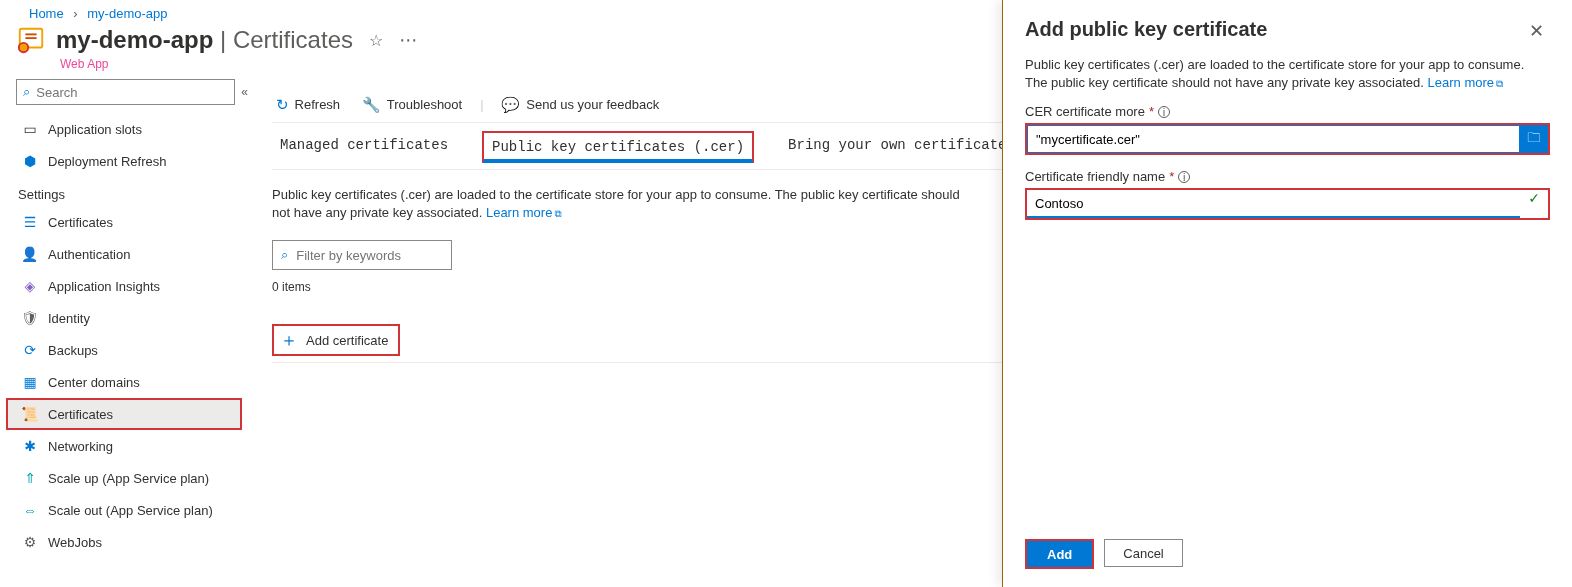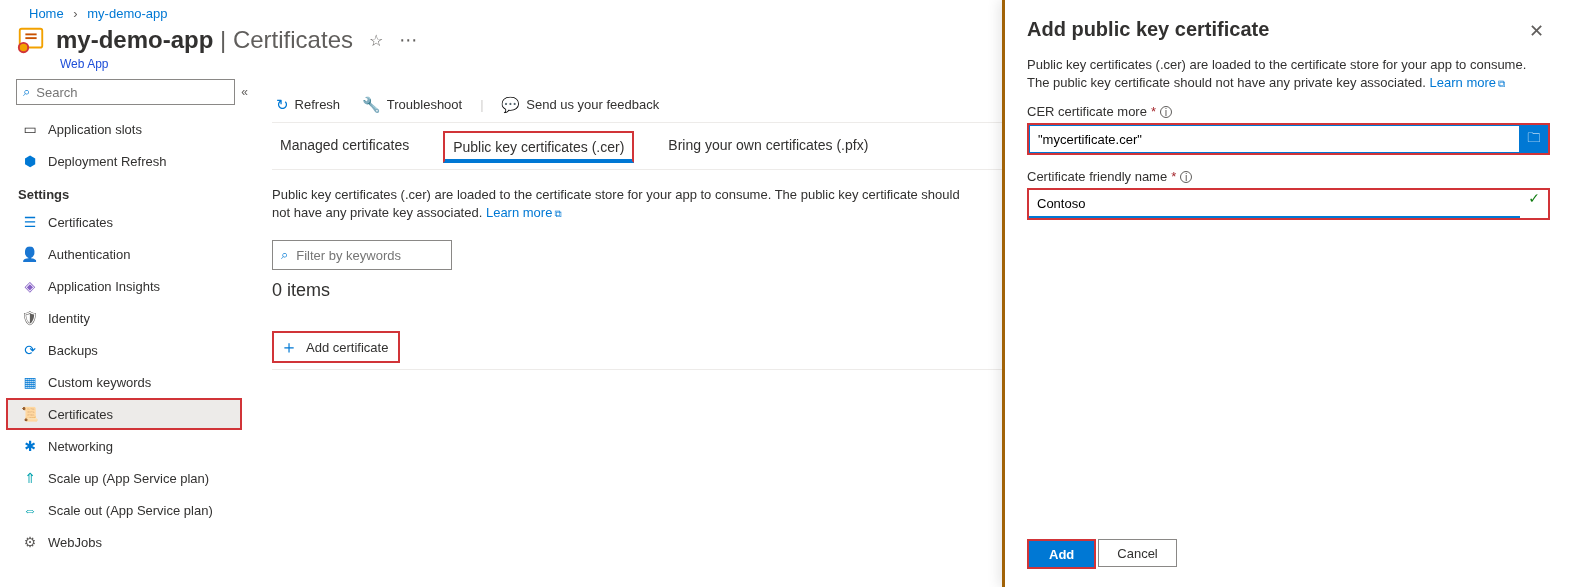--- a/index.html
+++ b/index.html
@@ -11,76 +11,76 @@
     .breadcrumb span.sep { color: #605e5c; margin: 0 6px; }
 
     
     .page-header { display: flex; align-items: center; padding: 0 16px 4px; gap: 10px; }
     .cert-icon-big { width: 30px; height: 30px; position: relative; }
     .cert-icon-big svg { width: 30px; height: 30px; }
     .page-title { font-size: 24px; font-weight: 600; }
     .page-title .light { font-weight: 400; color: #605e5c; }
     .star { color: #605e5c; font-size: 16px; cursor: pointer; margin-left: 6px; }
     .dots { color: #605e5c; font-size: 18px; cursor: pointer; margin-left: 6px; }
-    .sub-type { font-size: 12px; color: #1d4ed8; padding-left: 60px; margin-top: -2px; margin-bottom: 8px; }
+    .sub-type { font-size: 12px; color: #ec4899; padding-left: 60px; margin-top: -2px; margin-bottom: 8px; }
 
     
     .layout { display: flex; height: calc(587px - 90px); }
 
     
     .sidebar { width: 252px; border-right: none; padding: 0 4px 0 16px; overflow-y: auto; position: relative; }
     .search-wrap { display: flex; align-items: center; gap: 6px; margin-bottom: 8px; }
     .search-box { flex: 1; display: flex; align-items: center; border: 1px solid #8a8886; height: 26px; padding: 0 6px; gap: 6px; }
     .search-box input { border: none; outline: none; font-size: 13px; width: 100%; background: transparent; }
     .collapse-chevrons { color: #605e5c; cursor: pointer; font-size: 12px; }
     .nav-item { display: flex; align-items: center; gap: 10px; height: 32px; padding: 0 6px; cursor: pointer; font-size: 13px; }
     .nav-item.selected { background: #edebe9; border: 2px solid #d13438; margin-left: -10px; padding-left: 14px; width: 236px; }
     .nav-item .ico { width: 16px; height: 16px; display: inline-flex; align-items: center; justify-content: center; font-size: 14px; }
-    .nav-section { font-weight: 700; margin: 10px 0 4px 2px; font-size: 13px; }
+    .nav-section { font-weight: 400; margin: 10px 0 4px 2px; font-size: 13px; }
 
     
     .main { flex: 1; padding: 8px 20px 0 20px; position: relative; }
     .toolbar { display: flex; align-items: center; gap: 14px; height: 36px; border-bottom: 1px solid #edebe9; }
     .toolbar .tb-btn { display: flex; align-items: center; gap: 6px; color: #323130; cursor: pointer; font-size: 13px; padding: 4px 4px; }
     .toolbar .tb-btn .ic { color: #0078d4; font-size: 15px; }
     .toolbar .sep { color: #d2d0ce; }
     .tabs { display: flex; gap: 26px; margin-top: 8px; padding-bottom: 6px; border-bottom: 1px solid #edebe9; }
-    .tab { cursor: pointer; padding: 6px 8px; font-size: 14px; }
+    .tab { cursor: pointer; padding: 6px 8px; font-size: 14px; font-family: Liberation Mono, monospace; }
     .tab.active { border: 2px solid #d13438; font-weight: 400; border-bottom: 2px solid #0078d4; box-shadow: inset 0 -2px 0 #0078d4; }
     .body-text { margin-top: 16px; line-height: 1.4; color: #323130; max-width: 700px; }
     .filter-box { margin-top: 18px; display: flex; align-items: center; border: 1px solid #8a8886; height: 30px; width: 180px; padding: 0 8px; gap: 8px; }
     .filter-box input { border: none; outline: none; width: 100%; font-size: 13px; background: transparent; }
-    .count { margin-top: 10px; color: #323130; font-size: 18px; }
+    .count { margin-top: 10px; color: #323130; font-size: 12px; }
     .add-cert-row { margin-top: 30px; }
     .add-cert-btn { display: inline-flex; align-items: center; gap: 8px; height: 32px; border: 2px solid #d13438; padding: 0 10px 0 6px; cursor: pointer; background: #fff; font-size: 13px; color: #323130; }
     .add-cert-btn .plus { color: #0078d4; font-size: 18px; font-weight: 300; }
     .divider-line { border-top: 1px solid #edebe9; margin-top: 6px; }
 
     
     .illus { position: absolute; right: -10px; bottom: -10px; }
 
     
-    .flyout { position: absolute; top: 0; right: 0; width: 570px; height: 587px; background: #fff; box-shadow: -3px 0 12px rgba(0,0,0,.1); border-left: 3px solid #a16207; display: flex; flex-direction: column; }
+    .flyout { position: absolute; top: 0; right: 0; width: 570px; height: 587px; background: #fff; box-shadow: -3px 0 12px rgba(0,0,0,.1); border-left: 1px solid #a16207; display: flex; flex-direction: column; }
     .flyout-head { display: flex; justify-content: space-between; align-items: flex-start; padding: 18px 22px 8px; }
     .flyout-title { font-size: 20px; font-weight: 600; }
     .close-x { font-size: 18px; color: #605e5c; cursor: pointer; background: none; border: none; padding: 2px 6px; }
     .flyout-body { padding: 4px 22px; flex: 1; }
     .flyout-desc { font-size: 13px; line-height: 1.4; margin-bottom: 12px; }
     .field-label { font-size: 13px; margin-bottom: 4px; display: flex; align-items: center; gap: 4px; }
     .req { color: #a4262c; }
     .info-ic { color: #605e5c; font-size: 11px; border: 1px solid #605e5c; border-radius: 50%; width: 12px; height: 12px; display: inline-flex; align-items: center; justify-content: center; }
     .field-row { display: flex; align-items: stretch; border: 2px solid #d13438; margin-bottom: 14px; }
     .field-row input { flex: 1; border: 1px solid #0078d4; outline: none; padding: 5px 8px; font-size: 13px; height: 28px; }
     .browse-btn { width: 28px; background: #0078d4; color: #fff; border: none; display: flex; align-items: center; justify-content: center; cursor: pointer; }
     .friendly-row { border: 2px solid #d13438; display: flex; align-items: flex-start; margin-bottom: 14px; }
     .friendly-row input { flex: 1; border: none; outline: none; padding: 6px 8px; font-size: 13px; height: 28px; border-bottom: 2px solid #0078d4; }
     .check-ic { color: #107c10; margin: 0 8px; font-size: 14px; }
     .flyout-foot { padding: 10px 22px 18px; display: flex; gap: 2px; }
     .btn-primary { background: #0078d4; color: #fff; border: 2px solid #d13438; height: 30px; padding: 0 20px; font-size: 13px; font-weight: 600; cursor: pointer; }
-    .btn-secondary { background: #fff; color: #323130; border: 1px solid #8a8886; height: 28px; padding: 0 18px; font-size: 13px; cursor: pointer; }
+    .btn-secondary { background: #fff; color: #323130; border: 1px solid #8a8886; height: 28px; padding: 0 18px; font-size: 13px; cursor: pointer; margin-left: 8px; }
     .ext-link-ic { font-size: 10px; margin-left: 2px; }
   </style>
 </head>
 <body>
 
 <div class="breadcrumb">
   <a href="#">Home</a>
   <span class="sep">›</span>
   <a href="#">my-demo-app</a>
 </div>
@@ -139,21 +139,21 @@
     <div class="nav-item">
       <span class="ico" style="color:#605e5c">🛡</span>
       <span>Identity</span>
     </div>
     <div class="nav-item">
       <span class="ico" style="color:#0078d4">⟳</span>
       <span>Backups</span>
     </div>
     <div class="nav-item">
       <span class="ico" style="color:#0078d4">▦</span>
-      <span>Custom keywords</span>
+      <span>Center domains</span>
     </div>
     <div class="nav-item selected">
       <span class="ico" style="color:#f2a100">📜</span>
       <span>Certificates</span>
     </div>
     <div class="nav-item">
       <span class="ico" style="color:#0078d4">✱</span>
       <span>Networking</span>
     </div>
     <div class="nav-item">

